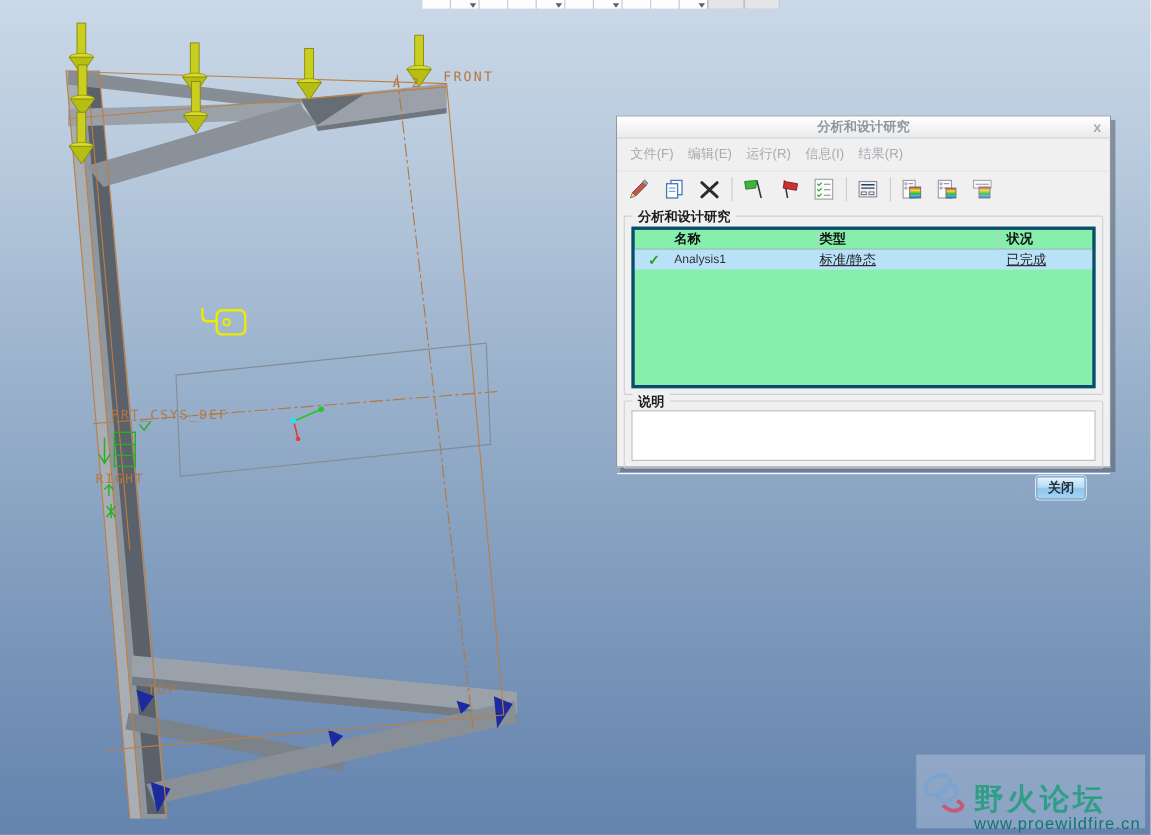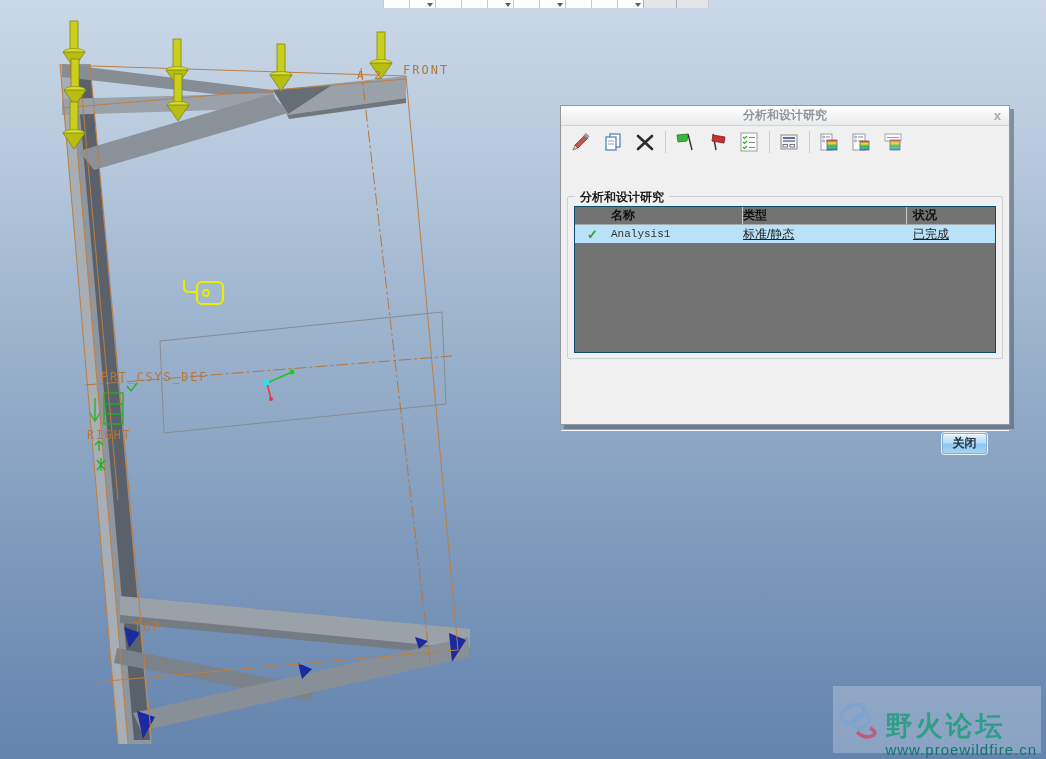--- a/index.html
+++ b/index.html
@@ -30,28 +30,28 @@
   .titlebar .close-x{position:absolute;right:8px;top:2px;font-size:13px;font-weight:bold;color:#a6abb1;cursor:default;line-height:16px;}
   .menubar{height:30px;display:flex;align-items:center;gap:13px;padding-left:12px;border-bottom:1px solid #e3e3e3;}
   .menubar .menu-item{font-size:12px;color:#a7abb0;}
   .toolbar{height:32px;display:flex;align-items:center;padding-left:7px;}
   .tbtn{width:26px;height:26px;display:flex;align-items:center;justify-content:center;margin-right:6px;}
   .tsep{width:1px;height:22px;background:#c9cbce;margin:0 6px 0 1px;}
   .groupbox{position:absolute;left:6px;right:6px;border:1px solid #cdd0d3;border-radius:2px;}
   .grouplabel{position:absolute;top:-8px;left:7px;background:#f0f0f0;padding:0 5px;font-size:12px;font-weight:bold;color:#1a1a1a;}
   .gb-studies{top:90px;height:163px;}
   .gb-desc{top:258px;height:62px;}
-  .study-table{position:absolute;left:6px;top:9px;right:6px;bottom:5px;background:#737373;border:1px solid #0c4a6e;overflow:hidden;}
+  .study-table{position:absolute;left:6px;top:9px;right:6px;bottom:5px;background:#86efac;border:3px solid #0c4a6e;overflow:hidden;}
   .thead{display:grid;grid-template-columns:36px 132px 164px 1fr;height:18px;align-items:center;border-bottom:1px solid #a7abaf;}
   .thead .th{font-size:12px;font-weight:bold;color:#111;height:100%;display:flex;align-items:center;}
   .thead .th.sepr{border-right:1px solid #c8cbce;}
   .trow{display:grid;grid-template-columns:36px 132px 164px 1fr;height:18px;align-items:center;}
   .trow.selected{background:#b9e1f8;}
   .cell-check{color:#2ea02e;font-weight:bold;font-size:13px;padding-left:12px;}
-  .cell-name{font-family:Liberation Mono, monospace;font-size:11px;color:#333;}
+  .cell-name{font-family:Liberation Sans, sans-serif;font-size:11px;color:#333;}
   .cell-type,.cell-state{font-size:12px;color:#222;text-decoration:underline;}
   .desc-area{position:absolute;left:6px;top:8px;right:6px;bottom:6px;background:#fff;border:1px solid #b6b9bc;
     resize:none;font-family:"Liberation Sans",sans-serif;font-size:12px;}
   .footer-sep{position:absolute;left:0;right:0;top:324px;height:1px;background:#dcdcdc;border-bottom:1px solid #fbfbfb;}
   .close-btn{position:absolute;right:22px;top:327px;width:45px;height:21px;
     background:linear-gradient(180deg,#e0f1fc 0%,#b9ddf5 45%,#8fc7ee 55%,#a7d4f2 100%);
     border:1px solid #7fb2d8;border-radius:3px;font-size:12px;font-weight:bold;color:#22313f;
     box-shadow:inset 0 1px 0 #fff, 0 0 0 1px #e7eef4;cursor:default;}
 
   
@@ -179,20 +179,27 @@
   <text class="cad-label" x="87" y="439" font-size="11.5">RIGHT</text>
   <text class="cad-label" x="134" y="631" font-size="12">TOP</text>
 </svg>
 
 <div class="dialog">
   <div class="titlebar">
     <span class="title">分析和设计研究</span>
     <span class="close-x">x</span>
   </div>
 
+  <div class="menubar">
+    <span class="menu-item">文件(F)</span>
+    <span class="menu-item">编辑(E)</span>
+    <span class="menu-item">运行(R)</span>
+    <span class="menu-item">信息(I)</span>
+    <span class="menu-item">结果(R)</span>
+  </div>
 
   <div class="toolbar">
     <div class="tbtn">
       <svg width="22" height="22" viewBox="0 0 22 22">
         <polygon points="3,19 5,14 8,17" fill="#e8c9a0" stroke="#8a6a48" stroke-width="0.8"></polygon>
         <polygon points="5,14 15,4 18,7 8,17" fill="#c0574f" stroke="#7a3a34" stroke-width="0.8"></polygon>
         <rect x="14.2" y="3.2" width="4.2" height="3" transform="rotate(45 16 5)" fill="#9aa0a6" stroke="#666" stroke-width="0.6"></rect>
       </svg>
     </div>
     <div class="tbtn">
@@ -298,20 +305,24 @@
       </div>
       <div class="trow selected">
         <div class="cell-check">✓</div>
         <div class="cell-name">Analysis1</div>
         <div class="cell-type">标准/静态</div>
         <div class="cell-state" style="padding-left:6px">已完成</div>
       </div>
     </div>
   </div>
 
+  <div class="groupbox gb-desc">
+    <span class="grouplabel">说明</span>
+    <textarea class="desc-area" readonly="" style=""></textarea>
+  </div>
 
   <div class="footer-sep"></div>
   <button class="close-btn">关闭</button>
 </div>
 
 <div class="watermark">
   <svg width="62" height="62" viewBox="0 0 62 62">
     <ellipse cx="22" cy="22" rx="17" ry="11" fill="none" stroke="#7fa3cf" stroke-width="5" transform="rotate(-32 22 22)"></ellipse>
     <ellipse cx="34" cy="33" rx="13" ry="8.5" fill="none" stroke="#7fa3cf" stroke-width="5" transform="rotate(-32 34 33)"></ellipse>
     <path d="M28,48 q12,11 23,4 q5,-5 -5,-10" fill="none" stroke="#c25a78" stroke-width="5"></path>

